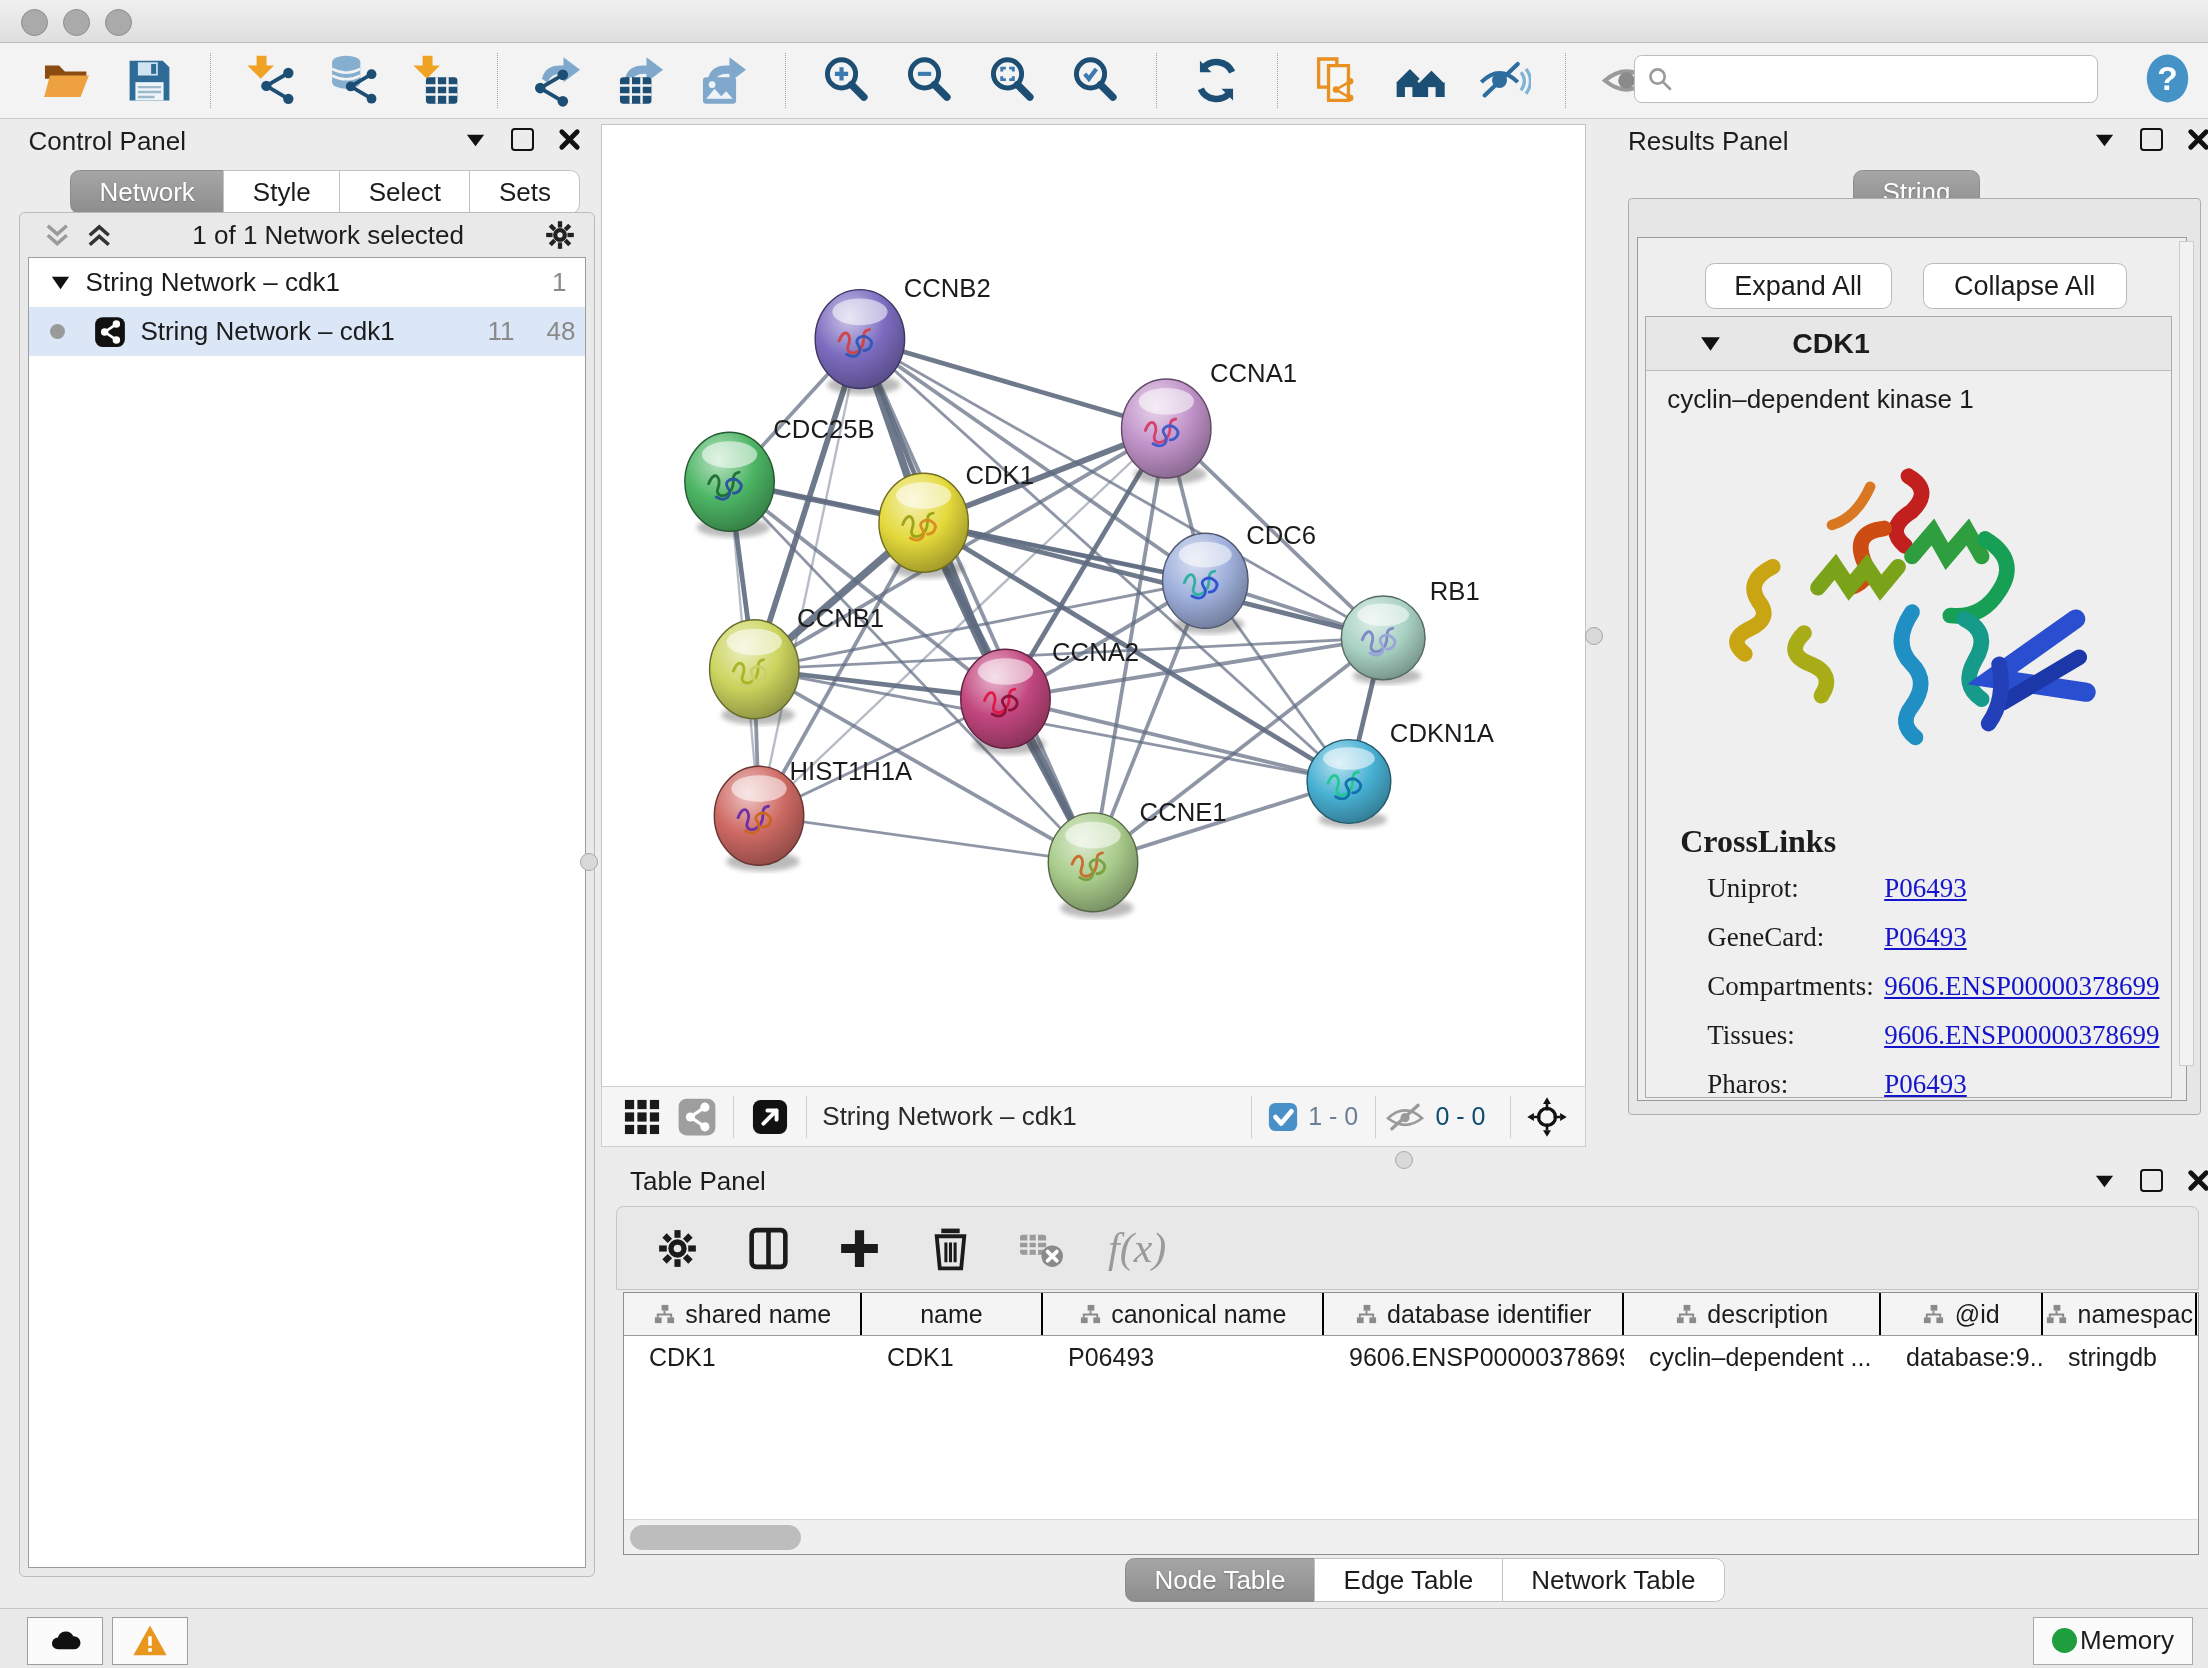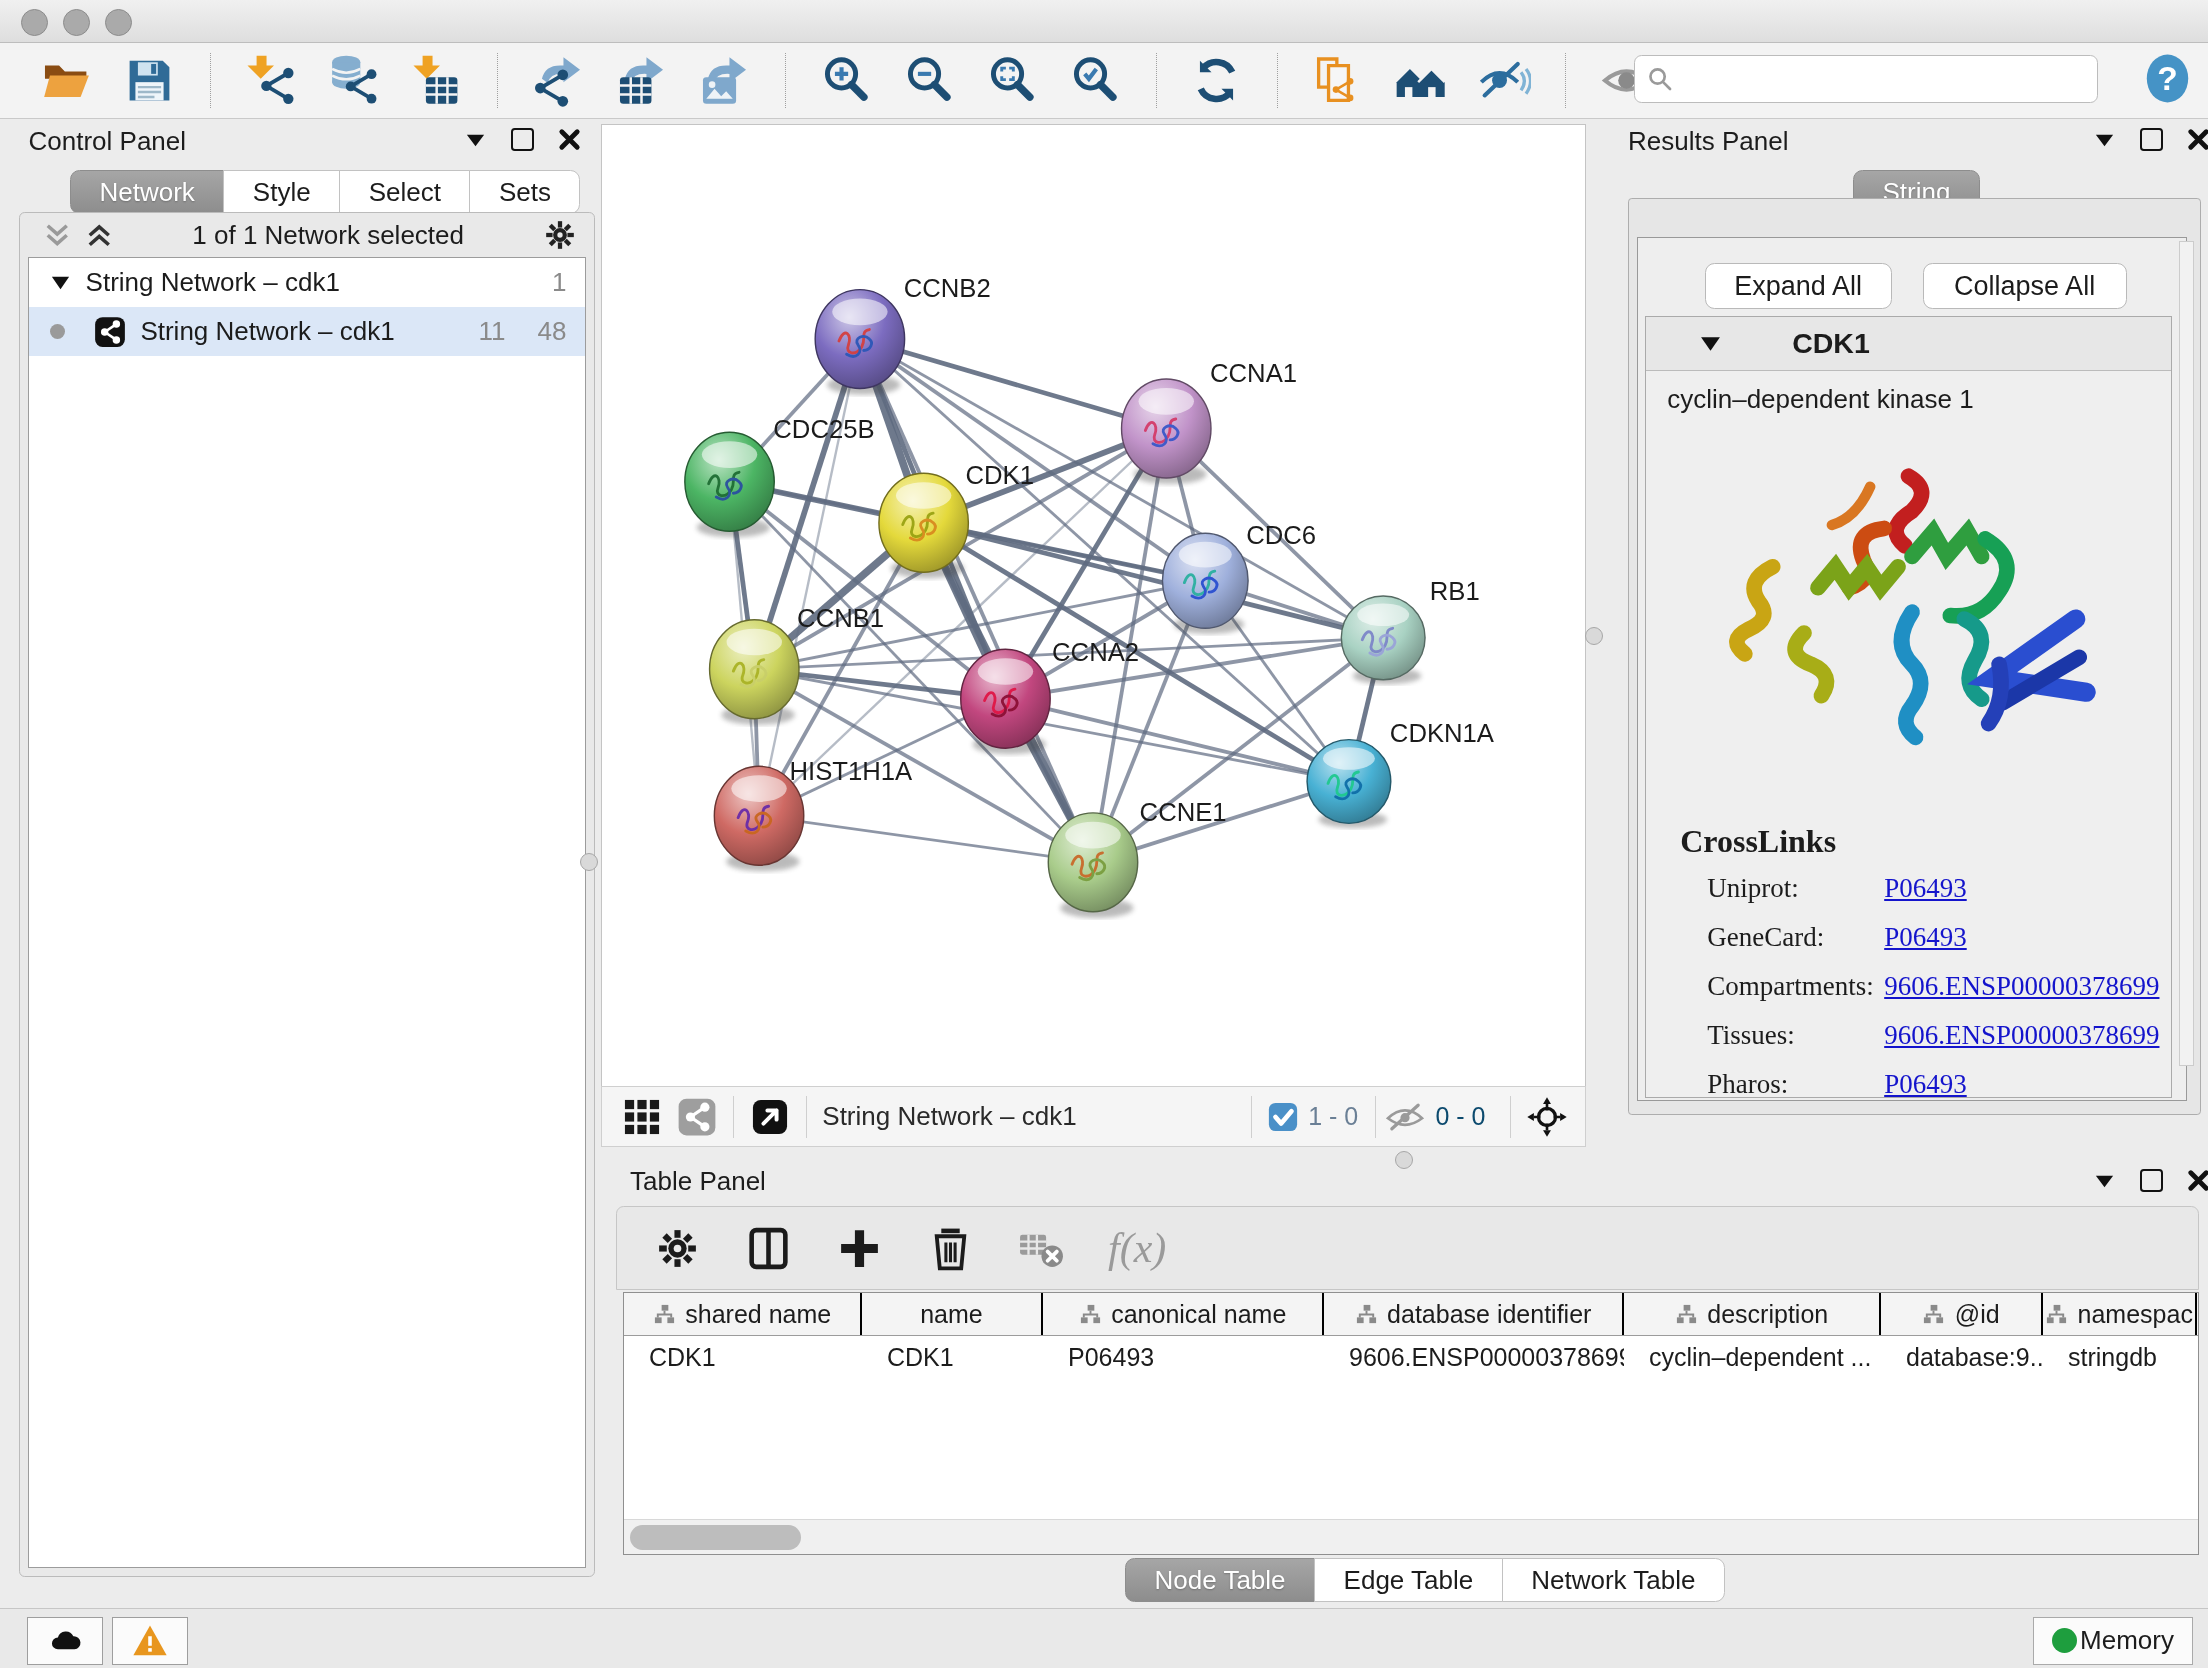--- a/index.html
+++ b/index.html
@@ -313,21 +313,21 @@
               <g fill="#fff">
                 <circle cx="22" cy="32" r="7"></circle>
                 <circle cx="44" cy="17" r="7"></circle>
                 <circle cx="44" cy="47" r="7"></circle>
                 <path d="M22 32L44 17M22 32l22 15" stroke="#fff" stroke-width="5"></path>
               </g>
             </svg>
           <span style="margin-left:13.3px;">String Network – cdk1</span>
           <span style="flex:1"></span>
           <span class="cnt">11</span>
-          <span class="cnt" style="margin:0 19px 0 32px;">48</span>
+          <span class="cnt" style="margin:0 10px 0 32px;">48</span>
         </div>
       </div>
     </div>
   </div>
 
   <div class="canvas">
     <svg id="net" width="982" height="960" viewBox="0 0 1032 1009">
         <defs>
           <filter id="blur">
             <feGaussianBlur stdDeviation="3"></feGaussianBlur>

